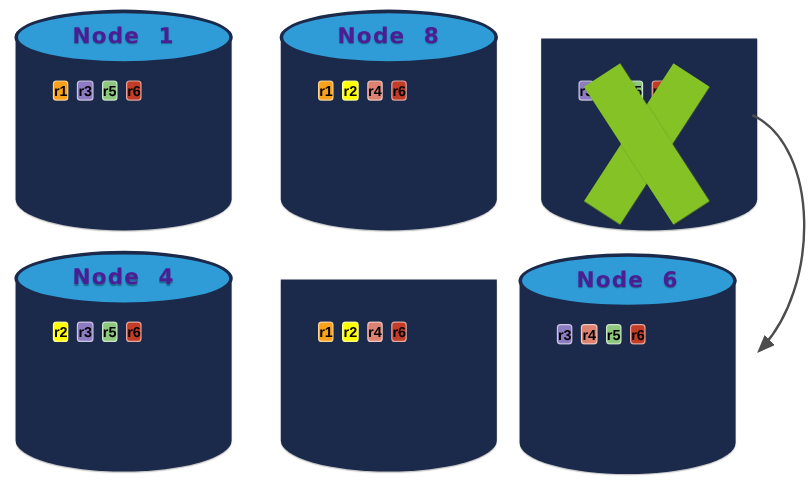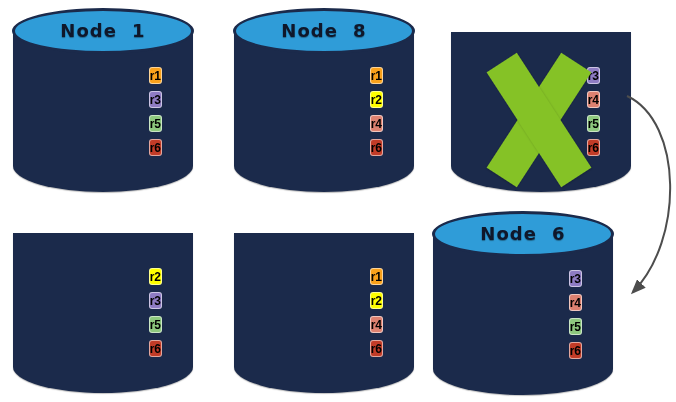--- a/index.html
+++ b/index.html
@@ -22,28 +22,28 @@
   }
   .cyl-top {
     position: absolute; left: 0; right: 0; top: 0; height: 46px;
     background: #2F9CD8;
     border: 3px solid #1B2A4B;
     border-radius: 50%;
     box-sizing: border-box;
     display: flex; align-items: center; justify-content: center;
   }
   .node-title {
-    color: #0f172a; font-weight: bold; font-size: 18px;
+    color: #4c1d95; font-weight: bold; font-size: 18px;
     letter-spacing: 1px; word-spacing: 8px;
     text-shadow: 0 1px 1px rgba(0,0,0,0.35);
     margin-top: -2px;
   }
   .bars {
     position: absolute; left: 32px; right: 32px; top: 59px;
-    display: flex; flex-direction: column; gap: 7px; align-items: flex-end;
+    display: flex; flex-direction: row; gap: 7px;
   }
   .bar {
     height: 17px; border-radius: 3px;
     border: 1px solid rgba(255,255,255,0.55);
     box-sizing: border-box;
     display: flex; align-items: center; justify-content: center;
     font-family: "Liberation Sans", sans-serif;
     font-weight: bold; font-size: 12px; color: #000000;
     line-height: 1;
   }
@@ -104,20 +104,23 @@
       <div class="bar" style="background-color: rgb(194, 60, 40);">r6</div>
     </div>
     <div class="x-mark">
       <div class="x-arm x-arm-1" style="background-color: rgb(133, 194, 38);"></div>
       <div class="x-arm x-arm-2" style="background-color: rgb(133, 194, 38);"></div>
     </div>
   </div>
 
   <div class="node" style="left:12px; top:209px">
     <div class="cyl-body" style="background-color: rgb(27, 42, 75);"></div>
+    <div class="cyl-top" style="background-color: rgb(47, 156, 216);">
+      <span class="node-title">Node 4</span>
+    </div>
     <div class="bars">
       <div class="bar" style="background-color: rgb(255, 255, 0);">r2</div>
       <div class="bar" style="background-color: rgb(142, 124, 195);">r3</div>
       <div class="bar" style="background-color: rgb(141, 200, 126);">r5</div>
       <div class="bar" style="background-color: rgb(194, 60, 40);">r6</div>
     </div>
   </div>
 
   <div class="node" style="left:233px; top:209px">
     <div class="cyl-body" style="background-color: rgb(27, 42, 75);"></div>

